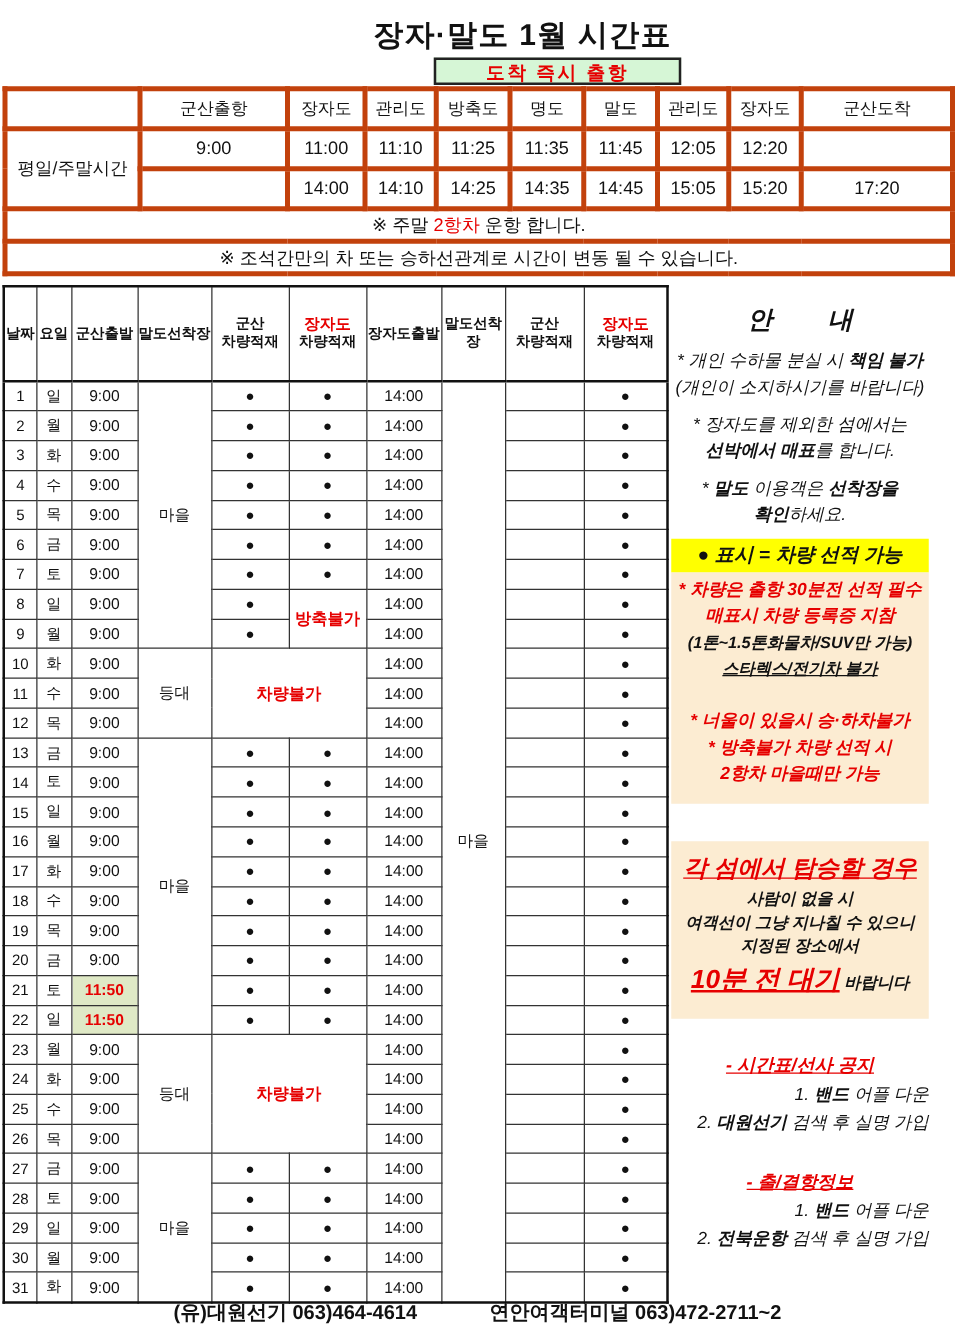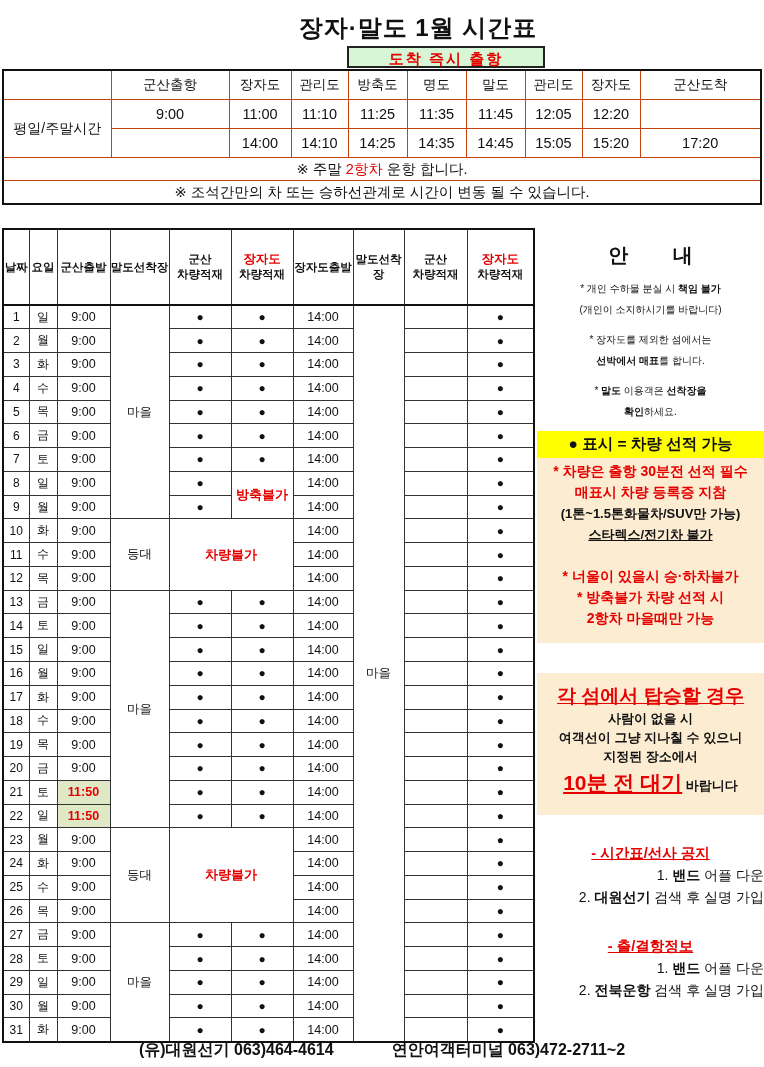--- a/index.html
+++ b/index.html
@@ -8,21 +8,21 @@
   .page-title{position:absolute;top:12px;left:76px;right:4px;text-align:center;
        font-size:24px;font-weight:bold;letter-spacing:1px;}
   .banner{position:absolute;left:347px;top:46px;width:198px;height:22px;
        border:2px solid #222;background:#d6f6d6;color:#e60000;font-weight:bold;
        font-size:15px;text-align:center;line-height:22px;letter-spacing:2px;box-sizing:border-box;}
   table{border-collapse:collapse;table-layout:fixed;}
   td{padding:0;text-align:center;vertical-align:middle;overflow:hidden;}
 
   
   .top-table{position:absolute;left:2px;top:69px;width:758px;border:2px solid #111;}
-  .top-table td{border:1px solid #c2410c;}
+  .top-table td{border:4px solid #c2410c;}
   .top-table .th{font-size:13.5px;height:28px;}
   .top-table .time{font-size:14.5px;height:28px;}
   .top-table .rowlabel{font-size:14px;}
   .top-table .note{font-size:14.5px;height:22px;}
 
   
   .main-table{position:absolute;left:2px;top:228px;width:531px;border:2px solid #111;}
   .main-table td{border:1px solid #333;}
   .main-table thead td{font-weight:bold;font-size:11.5px;height:74px;line-height:15px;border-bottom:2px solid #111;}
   .main-table tbody tr{height:23.77px;}
@@ -30,23 +30,23 @@
   .cell-num{font-size:12px;}
   .cell-day{font-size:12px;}
   .depart{font-size:12.5px;}
   .depart.hl{background:#dfe9c6;color:#e60000;font-weight:bold;}
   .dock{font-size:12.5px;}
   .restrict{color:#e60000;font-weight:bold;font-size:13px;}
   .dot-cell{font-size:12px;}
   .time14{font-size:12.5px;}
 
   
-  .panel{position:absolute;left:537px;top:228px;width:227px;text-align:center;}
+  .panel{position:absolute;left:537px;top:228px;width:206px;text-align:center;font-style:italic;}
   .p-title{font-size:20px;font-weight:bold;white-space:pre;margin-top:14px;}
-  .para{margin-top:9px;font-size:10px;line-height:21px;}
+  .para{margin-top:9px;font-size:14px;line-height:21px;}
   .seg-b{font-weight:bold;}
   .seg-r{color:#e60000;}
   .seg-u{text-decoration:underline;}
   .yellow-note{background:#ffff00;font-weight:bold;font-size:15.5px;padding:3px 0;margin-top:9px;}
   .beige{background:#fcecd2;text-align:center;}
   .vbox{padding:3px 0 14px;font-weight:bold;font-size:13px;line-height:21px;}
   .vbox .line.red-line{font-size:14px;}
   .gap-top{margin-top:21px;}
   .bbox{margin-top:30px;padding:10px 0 18px;font-weight:bold;}
   .bbox .bt{font-size:19px;line-height:26px;}

